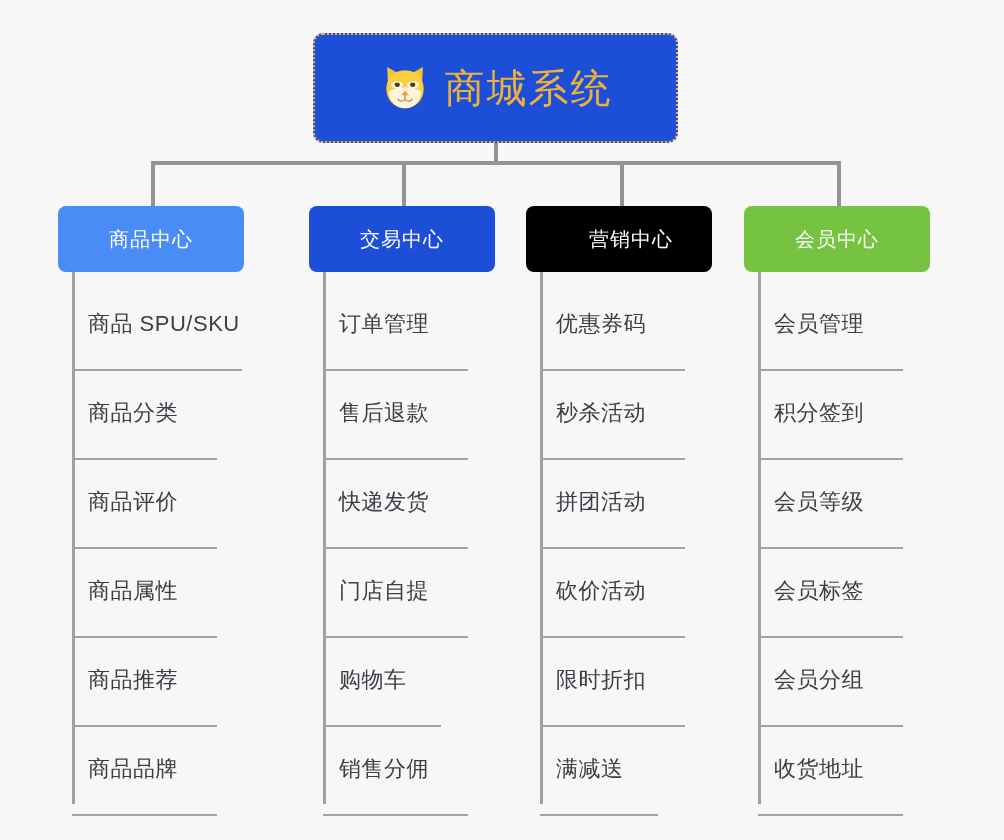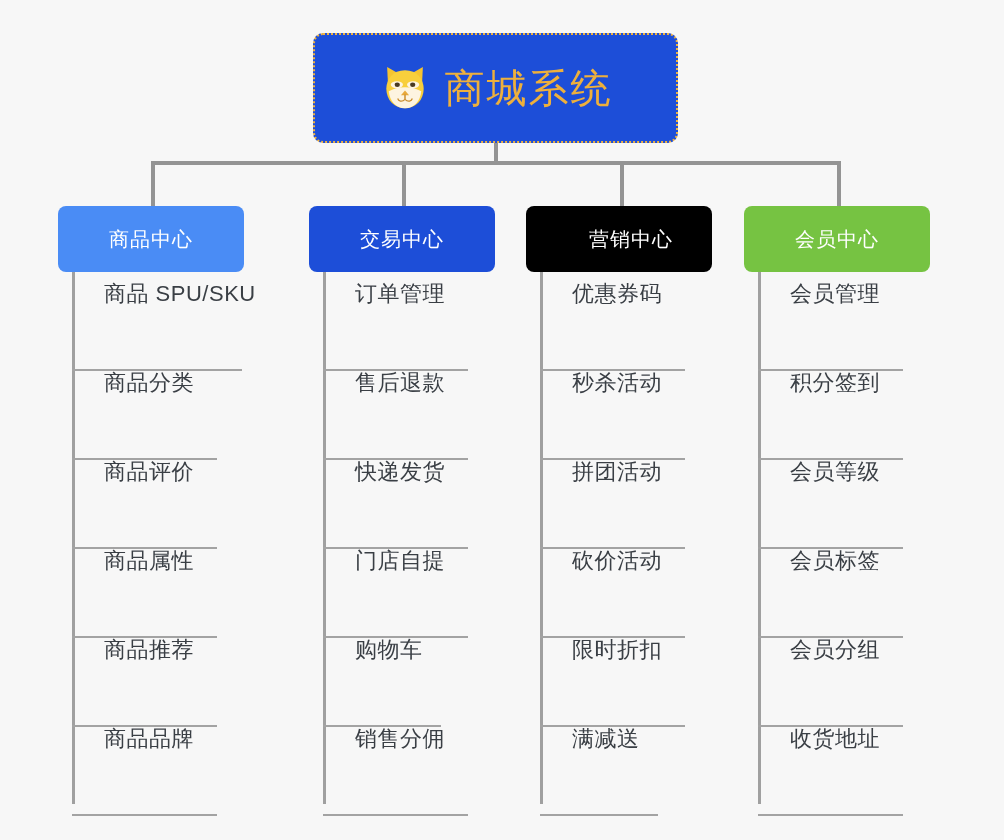--- a/index.html
+++ b/index.html
@@ -108,22 +108,22 @@
     bottom: 12px;
     width: 3px;
     background: #a0a0a0;
   }
 
   .leaf-item {
     position: relative;
     height: 89px;
     box-sizing: border-box;
     display: flex;
-    align-items: flex-start;
-    padding-left: 32px;
+    align-items: center;
+    padding-left: 16px;
     padding-bottom: 4px;
   }
   .leaf-label {
     font-size: 22px;
     color: #3a3f45;
     line-height: 1.1;
     white-space: nowrap;
     letter-spacing: 0.5px;
   }
   .leaf-rule {

